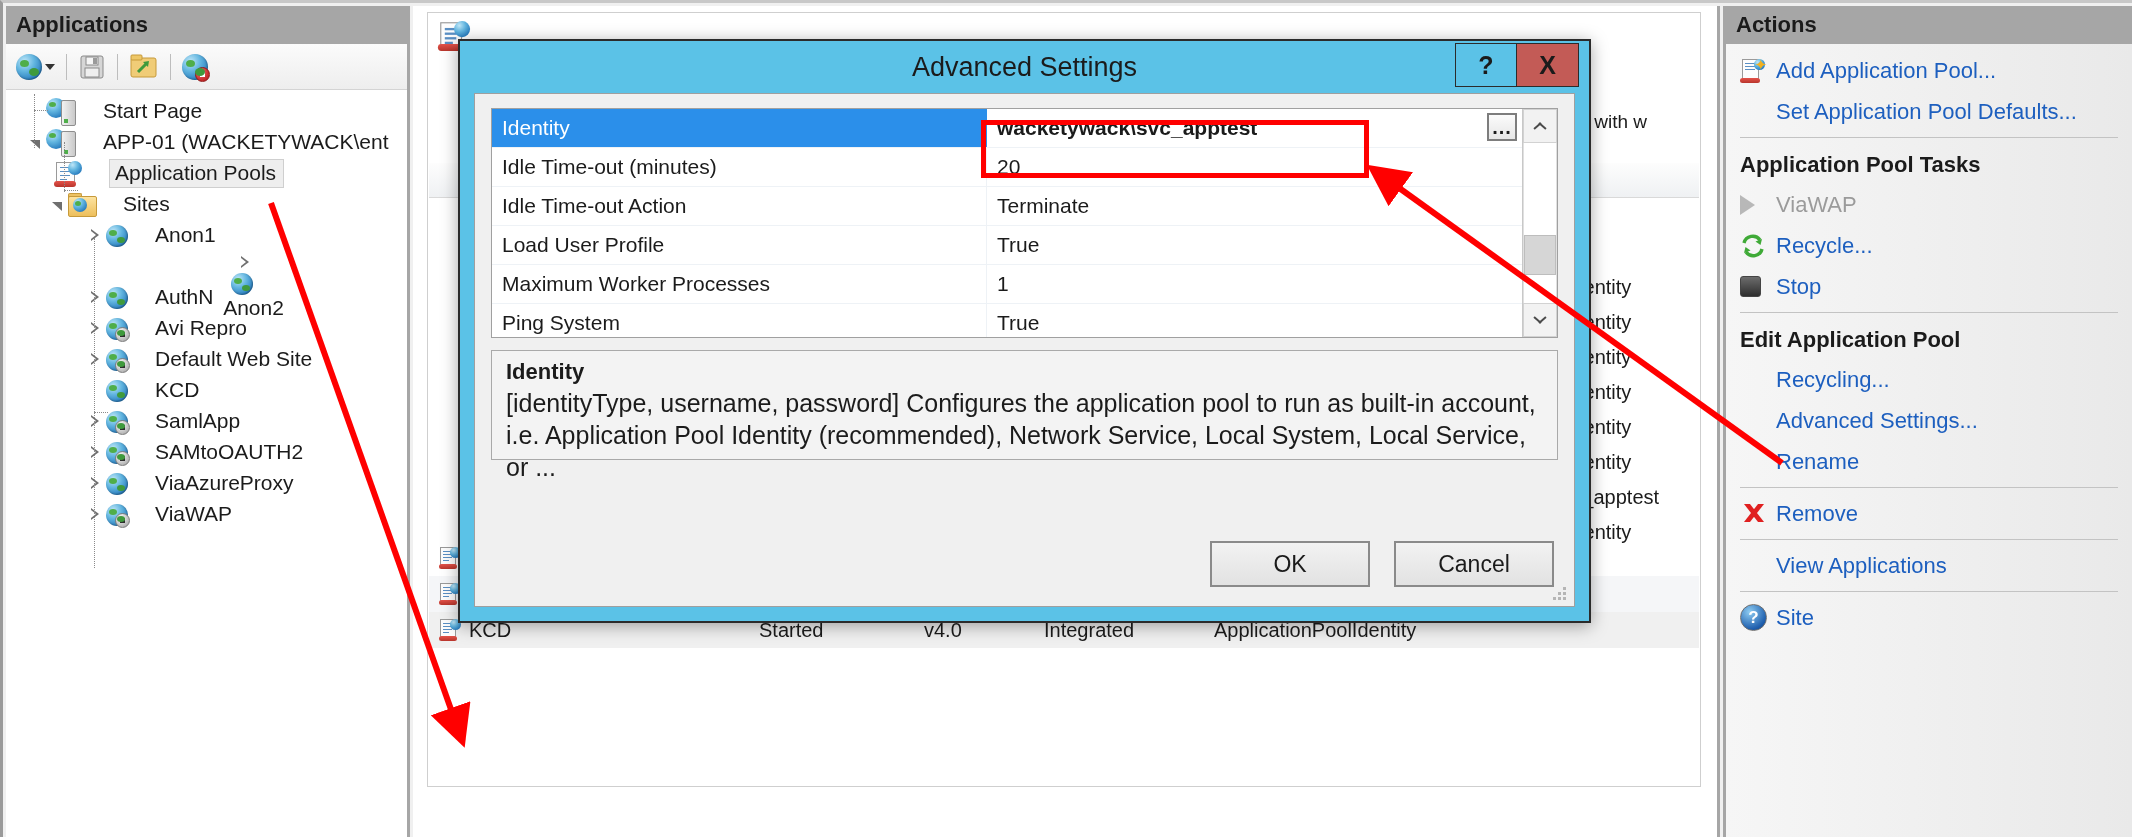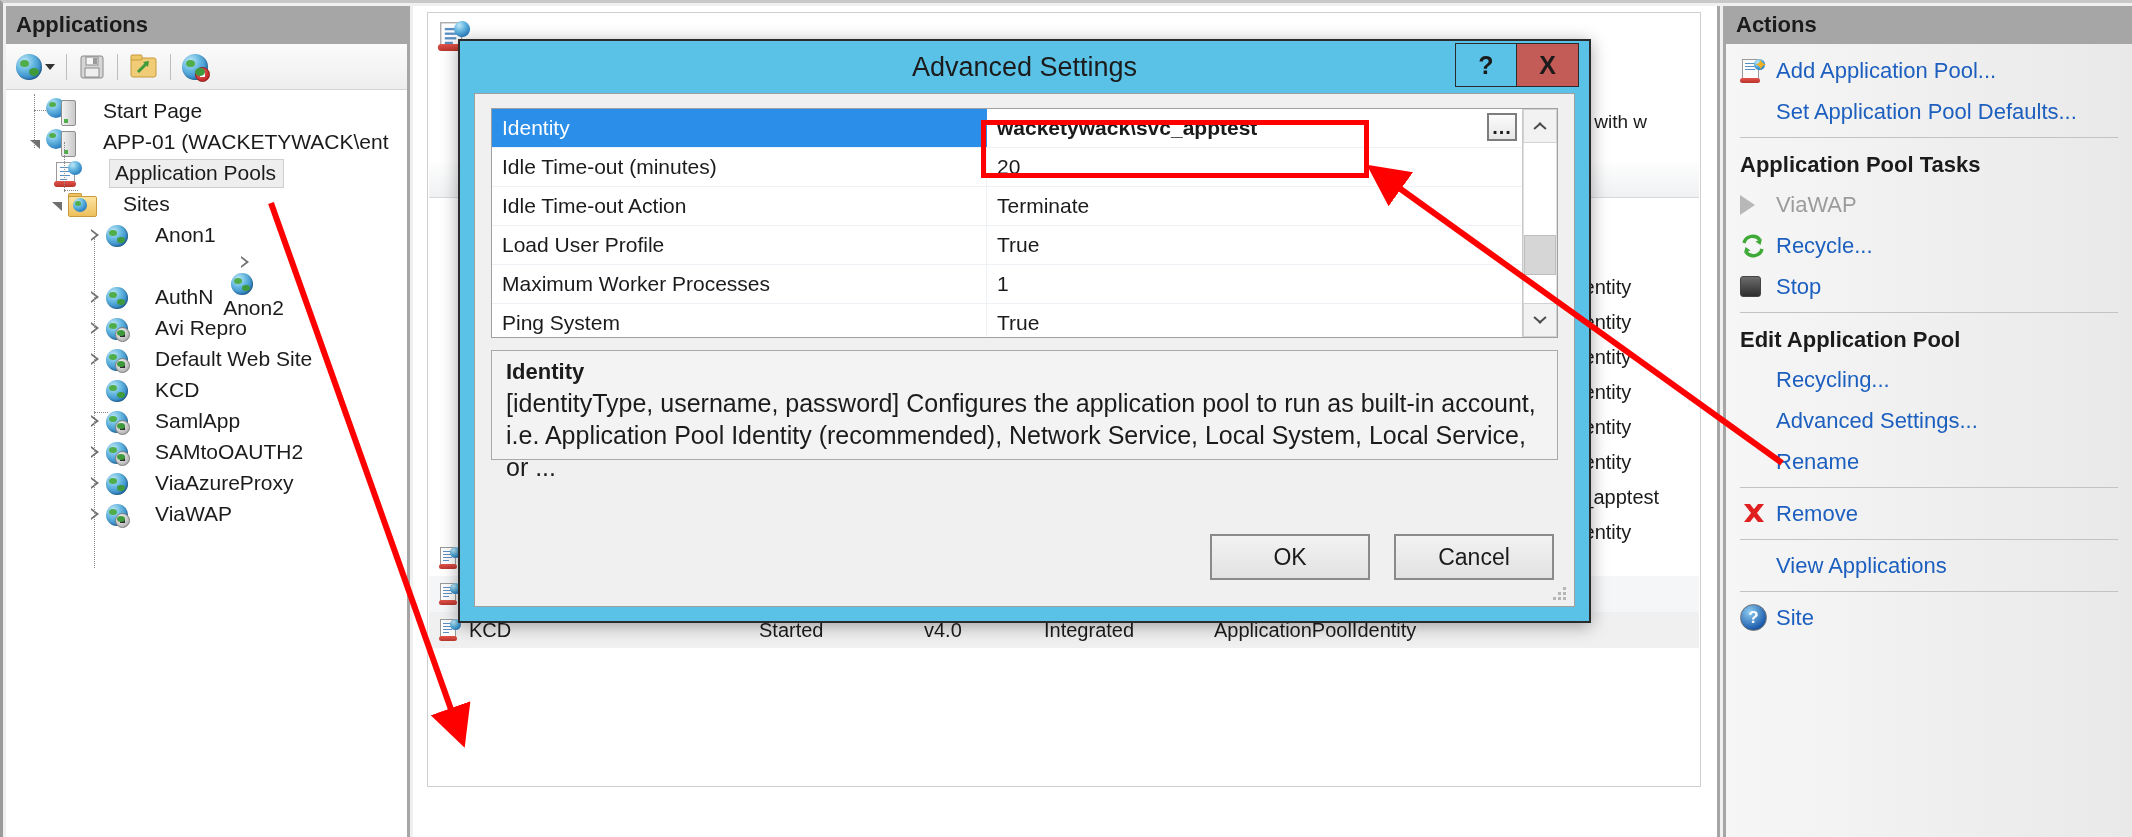--- a/index.html
+++ b/index.html
@@ -233,21 +233,21 @@
   .chev.down:before{left:0;transform:rotate(40deg);}
   .chev.down:after{left:5px;transform:rotate(-40deg);}
 
   .descbox{
     position:absolute;left:16px;top:256px;right:16px;height:110px;
     background:#f3f3f3;border:1px solid #a9a9a9;box-sizing:border-box;padding:8px 14px;
   }
   .desc-title{font-size:22px;font-weight:bold;color:#1b1b1b;margin-bottom:3px;}
   .desc-text{font-size:25px;color:#1b1b1b;line-height:1.27;}
 
-  .dlg-actions{position:absolute;right:20px;bottom:26px;display:flex;gap:24px;border-radius:22px;}
+  .dlg-actions{position:absolute;right:20px;bottom:19px;display:flex;gap:24px;border-radius:22px;}
   .dbtn{width:160px;height:46px;background:linear-gradient(to bottom,#f2f2f2,#e2e2e2);
     border:2px solid #8a8a8a;box-sizing:border-box;font-size:23px;color:#1b1b1b;
     display:flex;align-items:center;justify-content:center;}
   .grip{position:absolute;right:6px;bottom:4px;width:16px;height:16px;}
   .grip i{position:absolute;width:3px;height:3px;background:#b5b5b5;}
 
   
   .anno{position:absolute;left:0;top:0;width:2132px;height:837px;pointer-events:none;}
   .anno-rect{position:absolute;border:5px solid #ff0000;box-sizing:border-box;}
 </style>

